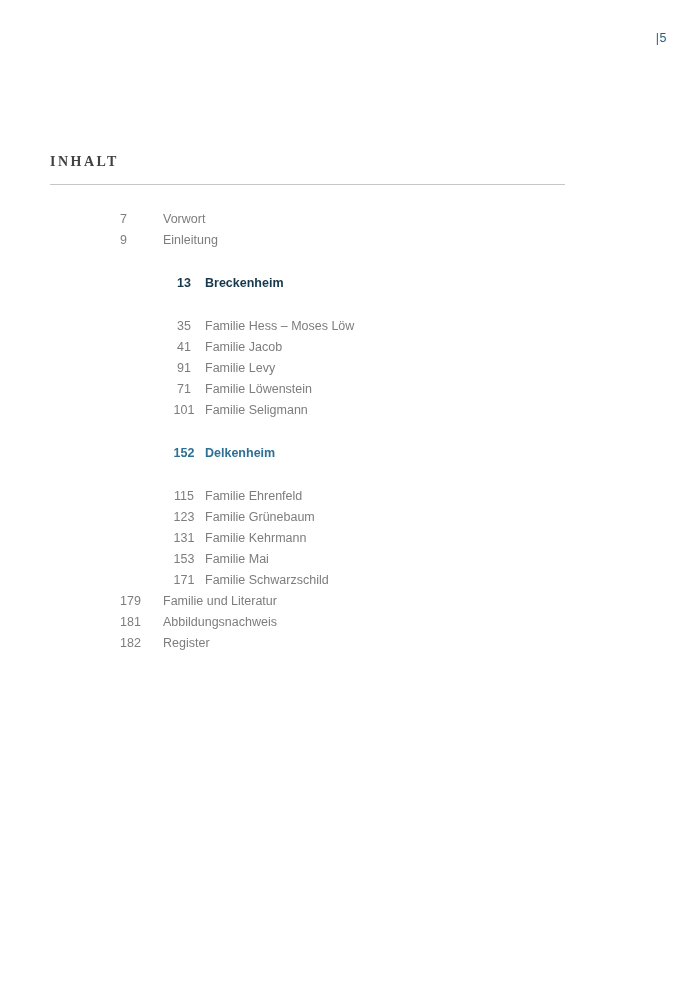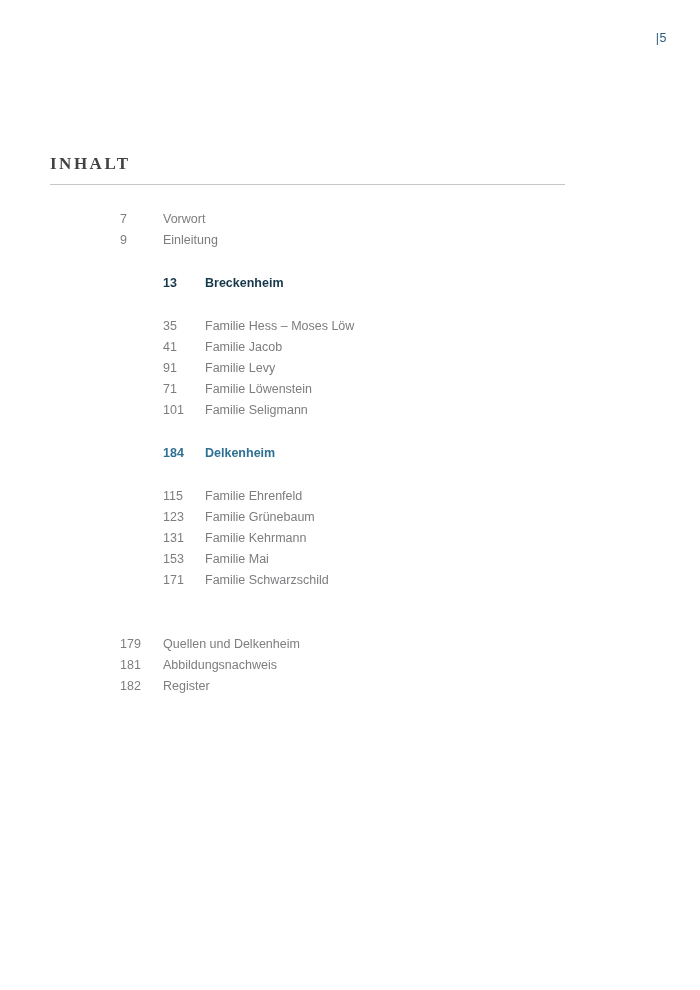--- a/index.html
+++ b/index.html
@@ -22,21 +22,21 @@
     font-size: 12.5px;
     letter-spacing: 0.5px;
     font-weight: 400;
   }
   .page-title {
     position: absolute;
     top: 154px;
     left: 50px;
     margin: 0;
     font-family: "Liberation Serif", serif;
-    font-size: 17px;
+    font-size: 14px;
     font-weight: 700;
     letter-spacing: 2.5px;
     color: #424242;
   }
   .heading-rule {
     position: absolute;
     top: 184px;
     left: 50px;
     width: 515px;
     height: 1px;
@@ -50,27 +50,26 @@
   }
   .row {
     display: flex;
     line-height: 21px;
     font-size: 12.5px;
     color: #7c7d7f;
   }
   .row.lvl1 { padding-left: 120px; }
   .row.lvl1 .num { width: 43px; flex: none; }
   .row.lvl2 { padding-left: 163px; }
-  .row.lvl2 .num { width: 42px; flex: none; }
+  .row.lvl2 .num { width: 42px; flex: none; text-align: center; }
   .row.section-row {
     font-weight: 700;
     margin: 22px 0;
   }
   .back-block {
-    margin-top: 43px;
   }
 </style>
 </head>
 <body>
 
 <div class="page">
   <div class="corner-folio" style="color: rgb(45, 95, 124);">|5</div>
 
   <h1 class="page-title" style="color: rgb(66, 66, 66);">INHALT</h1>
 
@@ -103,21 +102,21 @@
   </div>
       <div class="row lvl2">
     <span class="num">71</span>
     <span class="lbl">Familie Löwenstein</span>
   </div>
       <div class="row lvl2">
     <span class="num">101</span>
     <span class="lbl">Familie Seligmann</span>
   </div>
       <div class="row lvl2 section-row" style="color: rgb(45, 112, 147);">
-    <span class="num">184</span>
+    <span class="num">152</span>
     <span class="lbl">Delkenheim</span>
   </div>
       <div class="row lvl2">
     <span class="num">115</span>
     <span class="lbl">Familie Ehrenfeld</span>
   </div>
       <div class="row lvl2">
     <span class="num">123</span>
     <span class="lbl">Familie Grünebaum</span>
   </div>
@@ -129,21 +128,21 @@
     <span class="num">153</span>
     <span class="lbl">Familie Mai</span>
   </div>
       <div class="row lvl2">
     <span class="num">171</span>
     <span class="lbl">Familie Schwarzschild</span>
   </div>
       <div class="back-block">
         <div class="row lvl1">
     <span class="num">179</span>
-    <span class="lbl">Quellen und Delkenheim</span>
+    <span class="lbl">Familie und Literatur</span>
   </div>
         <div class="row lvl1">
     <span class="num">181</span>
     <span class="lbl">Abbildungsnachweis</span>
   </div>
         <div class="row lvl1">
     <span class="num">182</span>
     <span class="lbl">Register</span>
   </div>
       </div>

